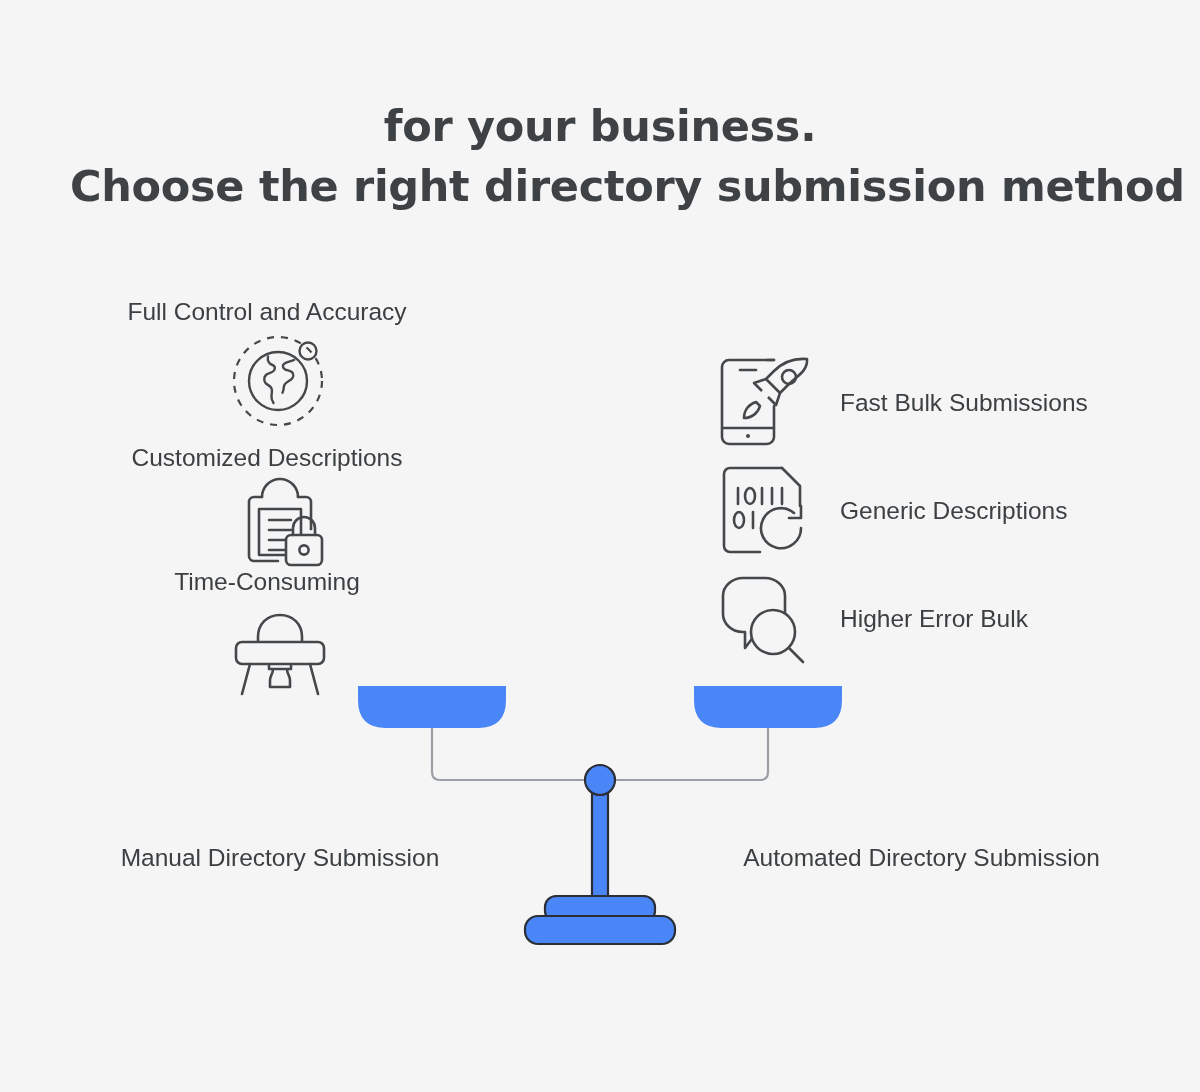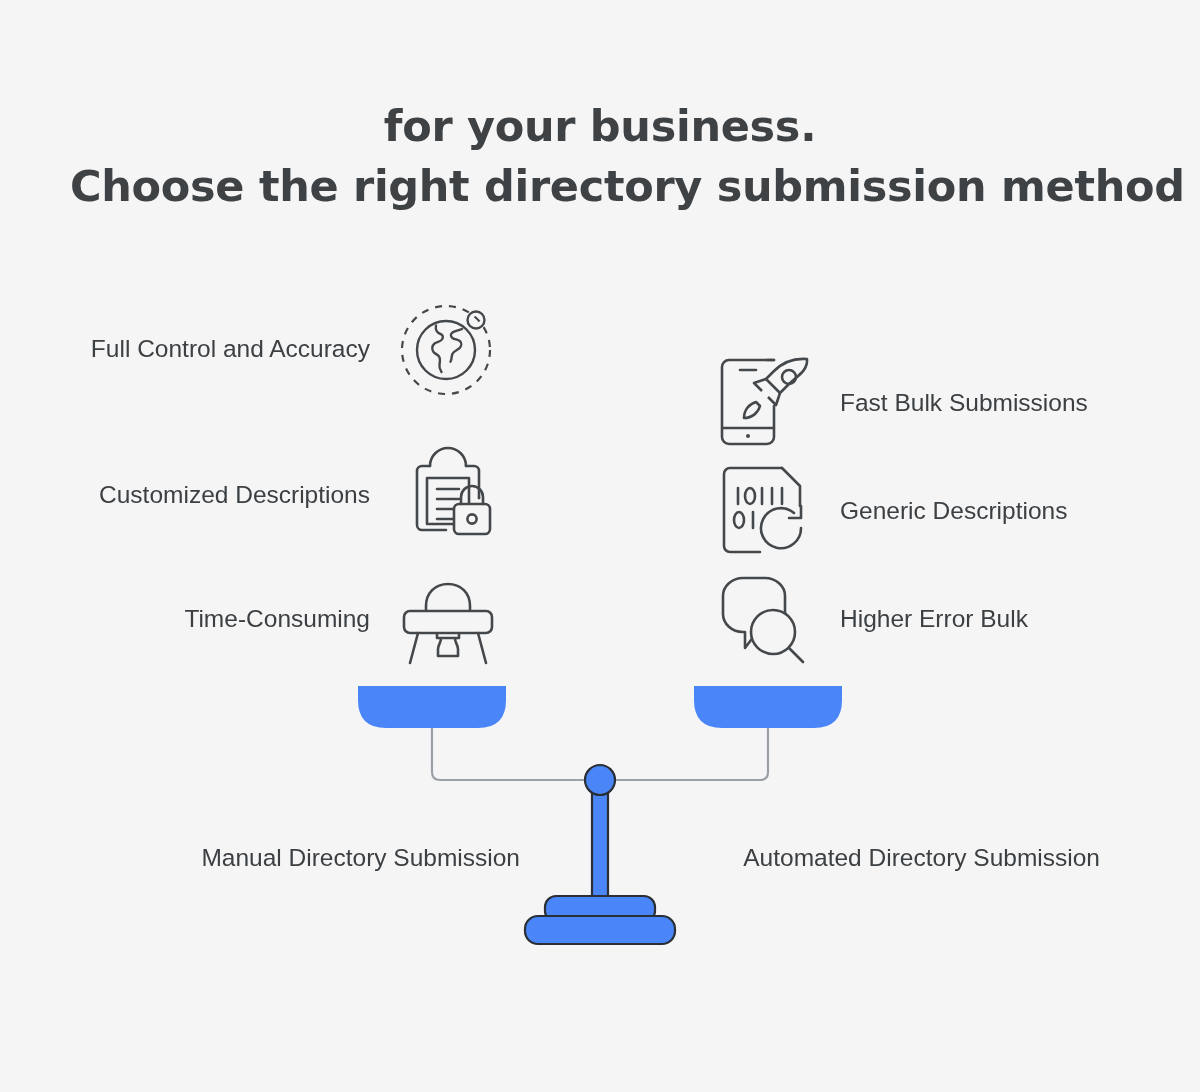--- a/index.html
+++ b/index.html
@@ -45,21 +45,21 @@
     white-space: normal;
   }
 
   
   .feature {
     position: absolute;
     display: flex;
     align-items: center;
   }
   .feature.left {
-    flex-direction: row;
+    flex-direction: column;
     justify-content: flex-end;
   }
   .feature.right {
     flex-direction: row;
     justify-content: flex-start;
   }
   .feature-label {
     font-size: 24.5px;
     line-height: 31px;
     color: #3c4043;
@@ -113,21 +113,21 @@
   .bottom-label {
     position: absolute;
     font-size: 24.5px;
     line-height: 36px;
     color: #3c4043;
   }
   #label-left {
     left: 40px;
     top: 840px;
     width: 480px;
-    text-align: right;
+    text-align: center;
   }
   #label-right {
     left: 740px;
     top: 840px;
     width: 360px;
     text-align: right;
   }
 </style>
 </head>
 <body>

